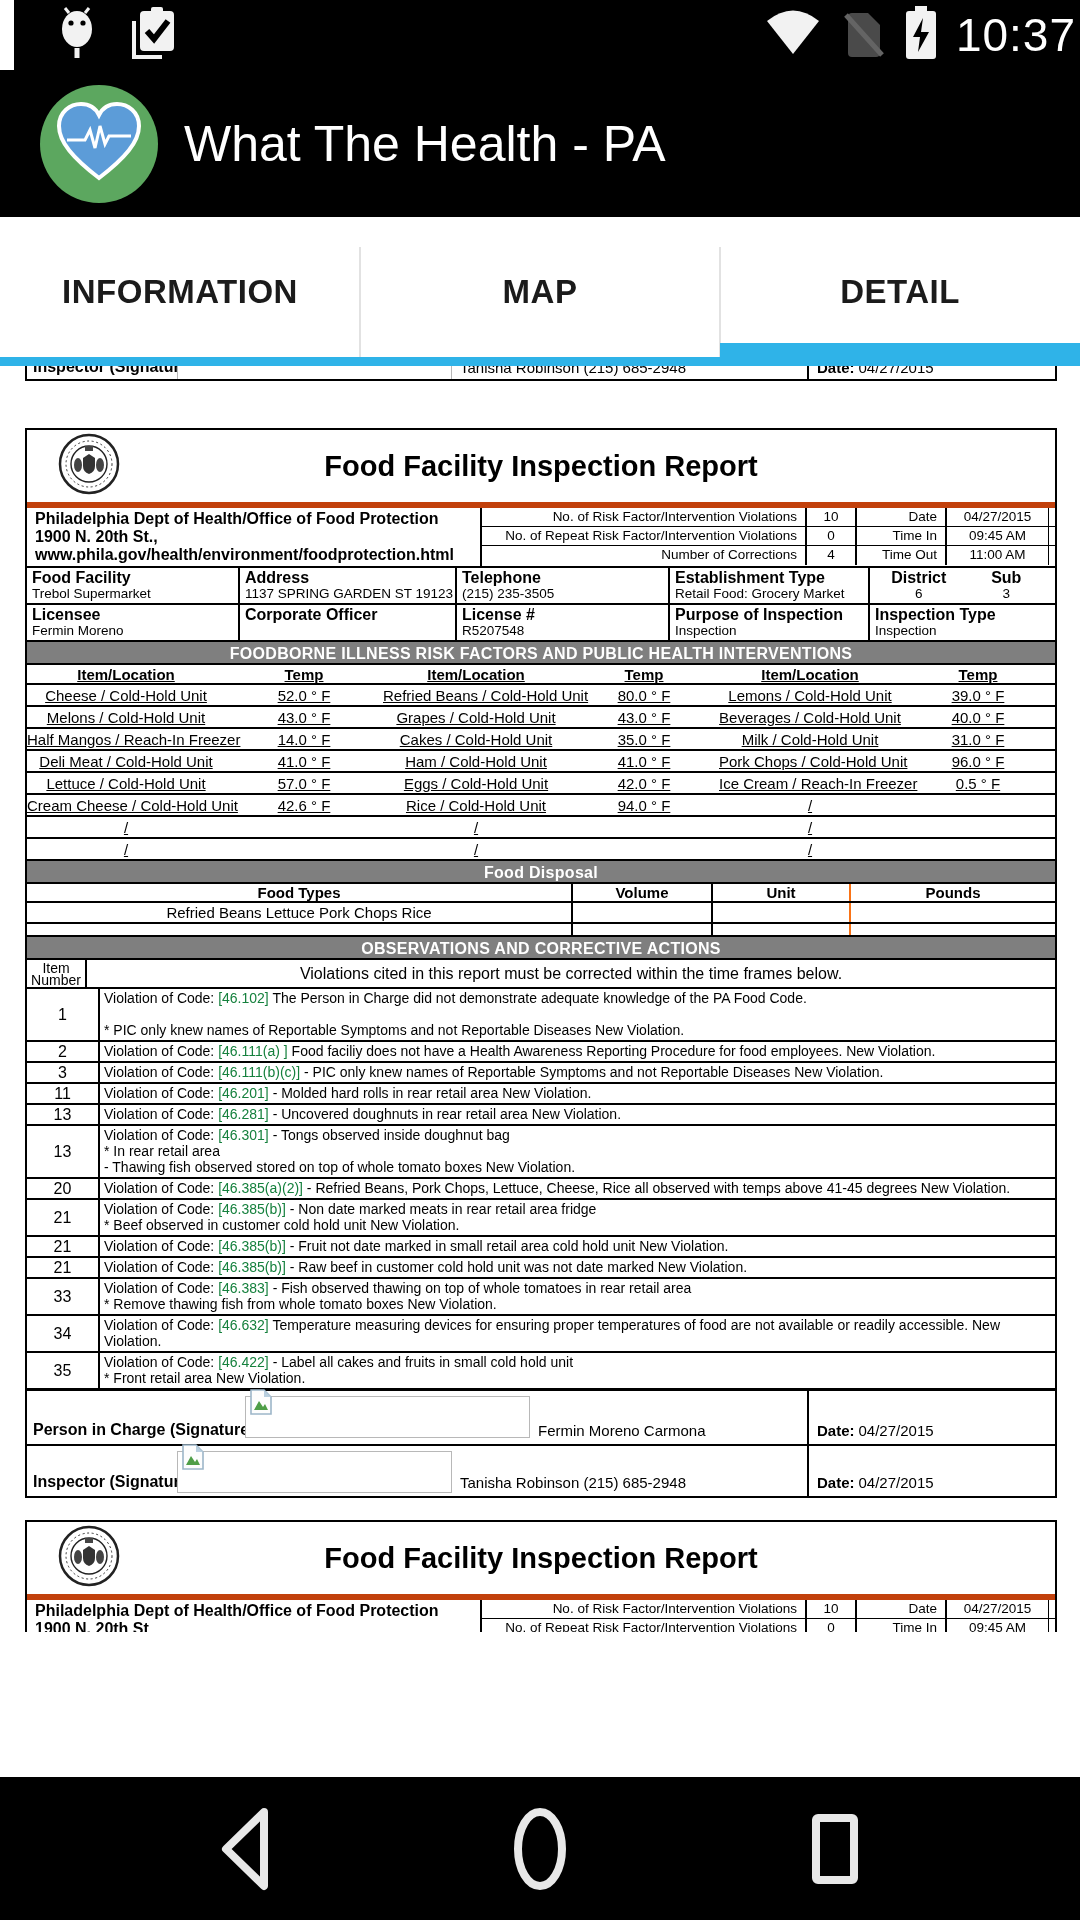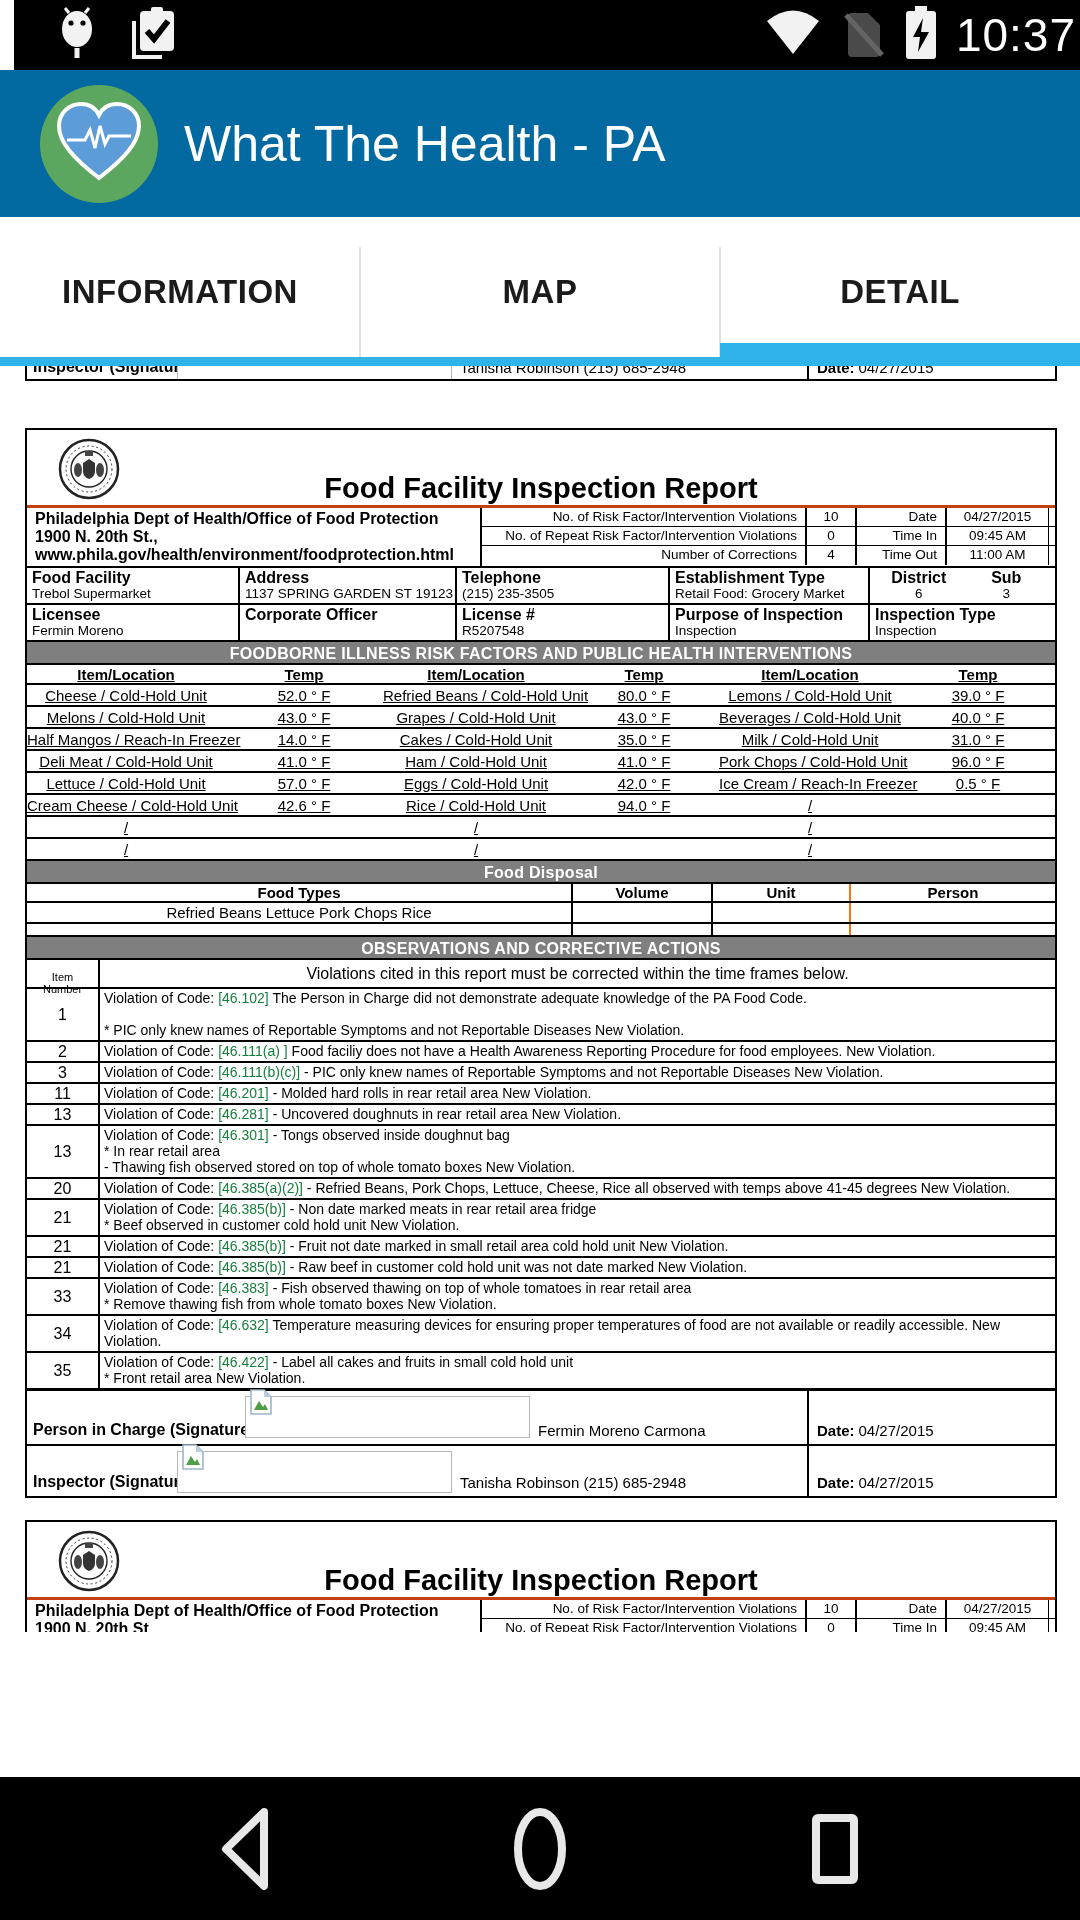--- a/index.html
+++ b/index.html
@@ -8,37 +8,37 @@
   .screen { position:absolute; inset:0; background:#fff; }
 
   
   .status-bar { position:absolute; top:0; left:14px; width:1080px; height:70px; background:#000;
     display:flex; align-items:center; color:#fff; }
   .sb-left { display:flex; align-items:center; gap:26px; margin-left:40px; }
   .sb-right { display:flex; align-items:center; gap:18px; margin-left:auto; margin-right:18px; }
   .sb-time { font-size:46px; color:#fff; letter-spacing:1px; }
 
   
-  .app-header { position:absolute; top:70px; left:0; width:1080px; height:147px; background:#0369a1;
+  .app-header { position:absolute; top:70px; left:0; width:1080px; height:147px; background:#000000;
     display:flex; align-items:center; }
   .logo-wrap { width:118px; height:118px; border-radius:50%; background:#5CA75F; margin-left:40px;
     display:flex; align-items:center; justify-content:center; }
   .app-title { color:#fff; font-size:50px; margin-left:26px; font-weight:400; }
 
   
   .tab-bar { position:absolute; top:217px; left:0; width:1080px; height:149px; background:#fff; }
   .tab { position:absolute; top:0; height:149px; width:360px; display:flex; align-items:center; justify-content:center;
     font-size:33px; font-weight:bold; color:#1b1b1b; letter-spacing:0.5px; }
   .tab-divider { position:absolute; top:30px; bottom:0; width:2px; background:#e2e2e2; }
   .tab-underline { position:absolute; left:0; bottom:0; width:1080px; height:9px; background:#2FB3E8; }
   .tab-indicator { position:absolute; right:0; bottom:0; width:360px; height:23px; background:#2FB3E8; }
 
   
   .doc { position:absolute; left:25px; width:1032px; background:#fff; border:2px solid #000; color:#000; }
-  .doc-header { position:relative; height:78px; border-bottom:3px solid #c2410c; display:flex; align-items:flex-end; }
+  .doc-header { position:relative; height:78px; border-bottom:6px solid #c2410c; display:flex; align-items:center; }
   .seal { margin-left:30px; z-index:2; }
   .doc-title { position:absolute; left:0; right:0; text-align:center; font-size:29px; font-weight:bold; }
 
   .dept { display:flex; border-bottom:2px solid #000; }
   .dept-left { width:455px; border-right:2px solid #000; padding:2px 0 2px 8px; font-weight:bold;
     font-size:16px; line-height:18px; white-space:nowrap; }
   .dept-right { flex:1; display:flex; flex-direction:column; }
   .sum-row { display:flex; align-items:stretch; height:19px; border-bottom:1px solid #000; font-size:13.5px; }
   .sum-row:last-child { border-bottom:none; }
   .sum-label { flex:1; text-align:right; padding-right:8px; line-height:18px; white-space:nowrap; }
@@ -65,21 +65,21 @@
 
   .disp-row { display:flex; align-items:center; border-bottom:2px solid #000; font-size:15px; height:21px; text-align:center; }
   .dhead { font-weight:bold; height:19px; }
   .dempty { height:13px; }
   .dc-food { width:546px; border-right:2px solid #000; align-self:stretch; display:flex; align-items:center; justify-content:center; }
   .dc-vol { width:140px; border-right:2px solid #000; align-self:stretch; display:flex; align-items:center; justify-content:center; }
   .dc-unit { width:138px; border-right:2px solid #f97316; align-self:stretch; display:flex; align-items:center; justify-content:center; }
   .dc-lbs { flex:1; }
 
   .obs-item-head { display:flex; border-bottom:2px solid #000; height:29px; }
-  .obs-num-col { width:73px; border-right:2px solid #000; text-align:center; font-size:11px; line-height:12px; padding-top:11px; }
+  .obs-num-col { width:60px; border-right:2px solid #000; text-align:center; font-size:14px; line-height:12px; padding-top:2px; }
   .obs-intro { flex:1; text-align:center; font-size:16px; align-self:center; }
 
   .vio-row { display:flex; border-bottom:2px solid #000; }
   .vio-row:last-of-type { border-bottom:none; }
   .vio-num { width:73px; border-right:2px solid #000; display:flex; align-items:center; justify-content:center; font-size:16px; }
   .vio-text { flex:1; padding:1px 4px 2px 4px; font-size:14px; line-height:16px; }
   .code { color:#15803d; }
   .vio-sep { border-bottom:2px solid #000; }
 
   .sig-row { display:flex; position:relative; border-bottom:2px solid #000; }
@@ -360,21 +360,21 @@
         <div class="ci3">/</div>
         <div class="ct3"></div>
     </div>
 
     <div class="banner">Food Disposal</div>
 
     <div class="disp-row dhead">
       <div class="dc-food">Food Types</div>
       <div class="dc-vol">Volume</div>
       <div class="dc-unit">Unit</div>
-      <div class="dc-lbs">Person</div>
+      <div class="dc-lbs">Pounds</div>
     </div>
     <div class="disp-row">
       <div class="dc-food">Refried Beans Lettuce Pork Chops Rice</div>
       <div class="dc-vol"></div>
       <div class="dc-unit"></div>
       <div class="dc-lbs"></div>
     </div>
     <div class="disp-row dempty">
       <div class="dc-food"></div>
       <div class="dc-vol"></div>

